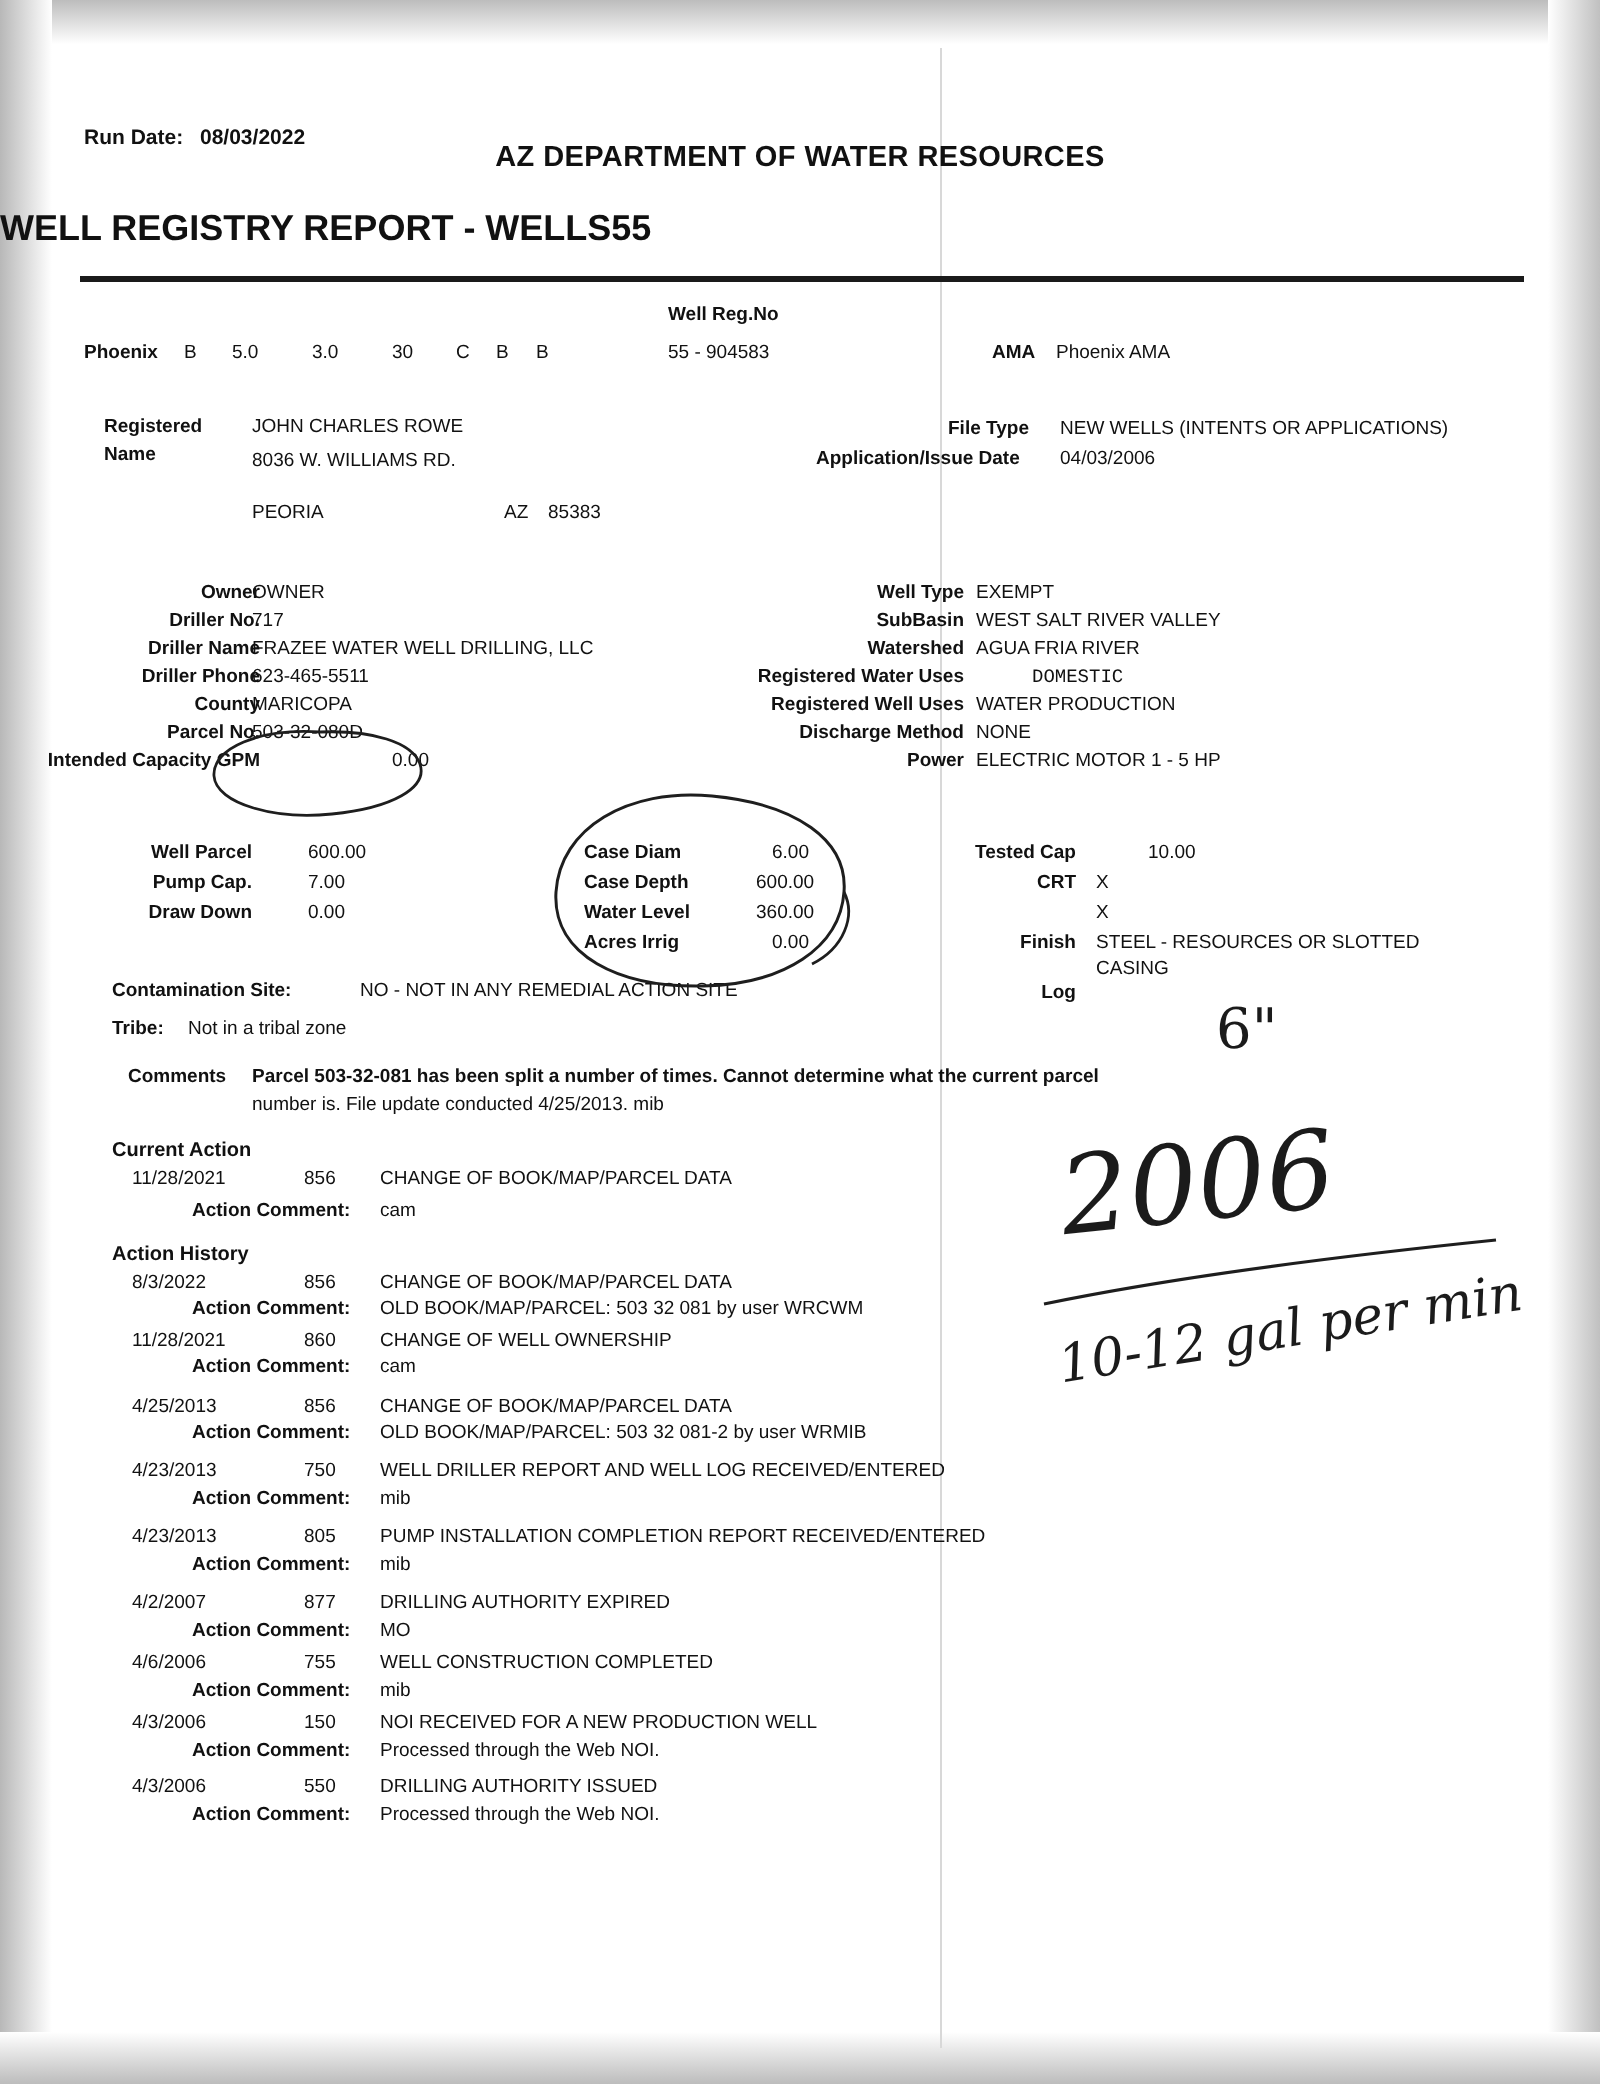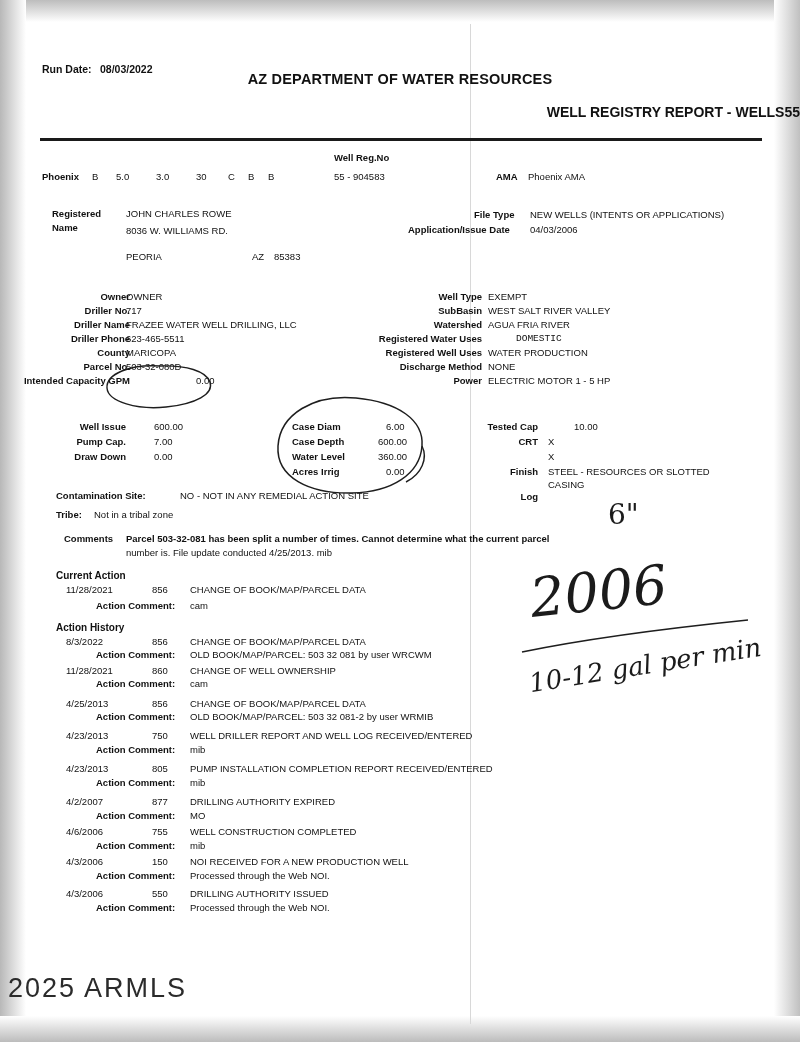--- a/index.html
+++ b/index.html
@@ -69,22 +69,22 @@
     position: absolute;
     width: 800px;
     text-align: center;
     font-size: 14.5px;
     font-weight: bold;
     letter-spacing: .2px;
   }
   .title2 {
     position: absolute;
     width: 800px;
-    text-align: right;
-    font-size: 14px;
+    text-align: left;
+    font-size: 18px;
     font-weight: bold;
   }
   .ink {
     position: absolute;
     color: #1b1b1b;
     font-family: "DejaVu Serif", serif;
     pointer-events: none;
   }
   .wm {
     position: absolute;
@@ -185,21 +185,21 @@
 
     <div class="t b" style="left:330px; top:347px; width:152px; text-align:right;">Registered Well Uses</div>
     <div class="t" style="left:488px; top:347px;">WATER PRODUCTION</div>
 
     <div class="t b" style="left:330px; top:361px; width:152px; text-align:right;">Discharge Method</div>
     <div class="t" style="left:488px; top:361px;">NONE</div>
 
     <div class="t b" style="left:330px; top:375px; width:152px; text-align:right;">Power</div>
     <div class="t" style="left:488px; top:375px;">ELECTRIC MOTOR   1 -  5 HP</div>
 
-    <div class="t b" style="left:30px; top:421px; width:96px; text-align:right;">Well Issue</div>
+    <div class="t b" style="left:30px; top:421px; width:96px; text-align:right;">Well Parcel</div>
     <div class="t" style="left:154px; top:421px;">600.00</div>
     <div class="t b" style="left:30px; top:436px; width:96px; text-align:right;">Pump Cap.</div>
     <div class="t" style="left:154px; top:436px;">7.00</div>
     <div class="t b" style="left:30px; top:451px; width:96px; text-align:right;">Draw Down</div>
     <div class="t" style="left:154px; top:451px;">0.00</div>
 
     <div class="t b" style="left:292px; top:421px;">Case Diam</div>
     <div class="t" style="left:386px; top:421px;">6.00</div>
     <div class="t b" style="left:292px; top:436px;">Case Depth</div>
     <div class="t" style="left:378px; top:436px;">600.00</div>
@@ -304,15 +304,14 @@
     <div class="ink" style="left:608px; top:498px; font-size:28px;">6"</div>
 
     <div class="ink" style="left:530px; top:560px; font-size:54px; transform: rotate(-6deg); font-style: italic;">2006</div>
 
     <svg class="handwrite" style="left:520px; top:618px;" width="240" height="40" viewBox="0 0 240 40">
       <path d="M2 34 C 70 20, 150 10, 228 2" fill="none" stroke="#1e1e1e" stroke-width="1.6"></path>
     </svg>
 
     <div class="ink" style="left:528px; top:650px; font-size:26px; transform: rotate(-9deg); font-style: italic;">10-12 gal per min</div>
 
-    <div class="wm">2025 ARMLS</div>
   </div>
 </div>
 
 </body></html>

